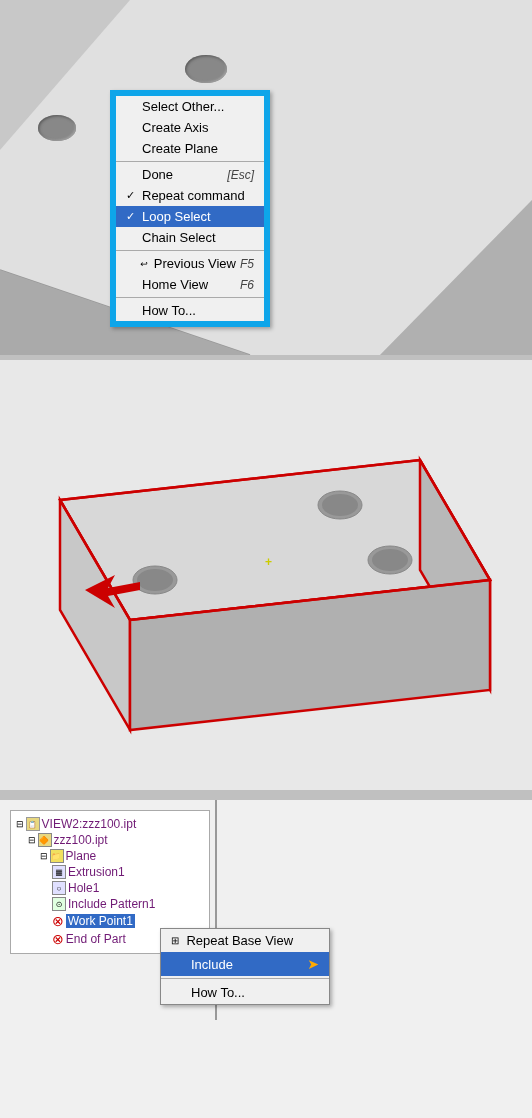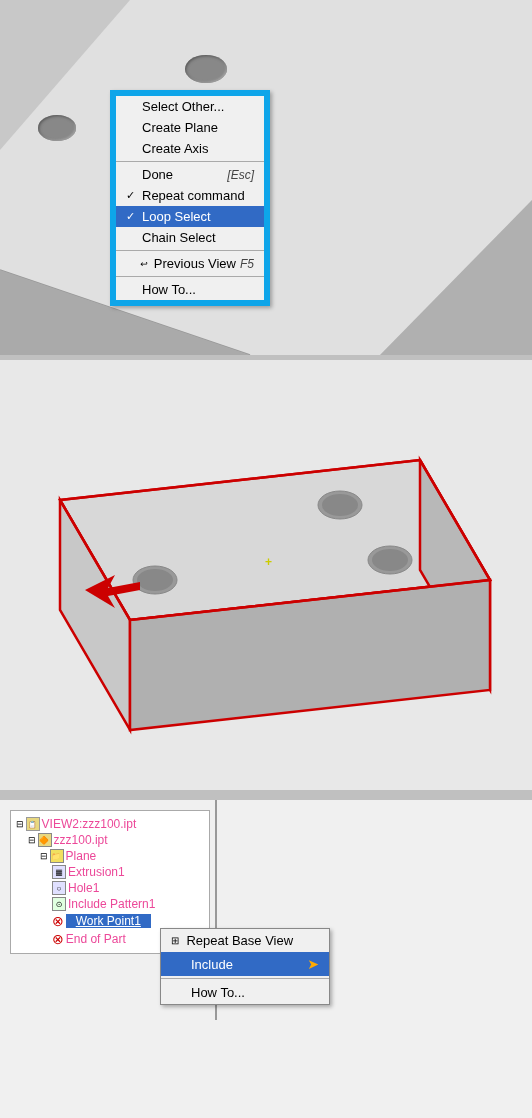--- a/index.html
+++ b/index.html
@@ -118,28 +118,27 @@
     }
 
     .tree-item {
       display: flex;
       align-items: center;
       padding: 1px 0;
       white-space: nowrap;
     }
 
     .tree-label {
-      color: #ec4899;
+      color: #701a75;
     }
 
     .tree-label.highlighted {
       background: #316ac5;
       color: white;
-      padding: 0 10px;
-      text-decoration: underline;
+      padding: 0 2px;
     }
 
     
     .context-menu2 {
       position: absolute;
       top: 128px;
       left: 160px;
       width: 170px;
       background: #f0f0f0;
       border: 1px solid #888;
@@ -203,26 +202,26 @@
 
   <div class="context-menu">
 
     <div class="menu-item">
       <span class="menu-check"></span>
       <span>Select Other...</span>
     </div>
 
     <div class="menu-item">
       <span class="menu-check"></span>
+      <span>Create Axis</span>
+    </div>
+
+    <div class="menu-item">
+      <span class="menu-check"></span>
       <span>Create Plane</span>
-    </div>
-
-    <div class="menu-item">
-      <span class="menu-check"></span>
-      <span>Create Axis</span>
     </div>
 
     <div class="menu-separator"></div>
 
     <div class="menu-item">
       <span class="menu-check"></span>
       <span>Done</span>
       <span class="menu-shortcut">[Esc]</span>
     </div>
 
@@ -244,20 +243,25 @@
     <div class="menu-separator"></div>
 
     <div class="menu-item">
       <span class="menu-check"></span>
 
       <span style="font-size:9px;margin-right:2px;">↩</span>
       <span>Previous View</span>
       <span class="menu-shortcut">F5</span>
     </div>
 
+    <div class="menu-item">
+      <span class="menu-check"></span>
+      <span>Home View</span>
+      <span class="menu-shortcut">F6</span>
+    </div>
 
     <div class="menu-separator"></div>
 
     <div class="menu-item">
       <span class="menu-check"></span>
       <span>How To...</span>
     </div>
   </div>
 </div>
 

